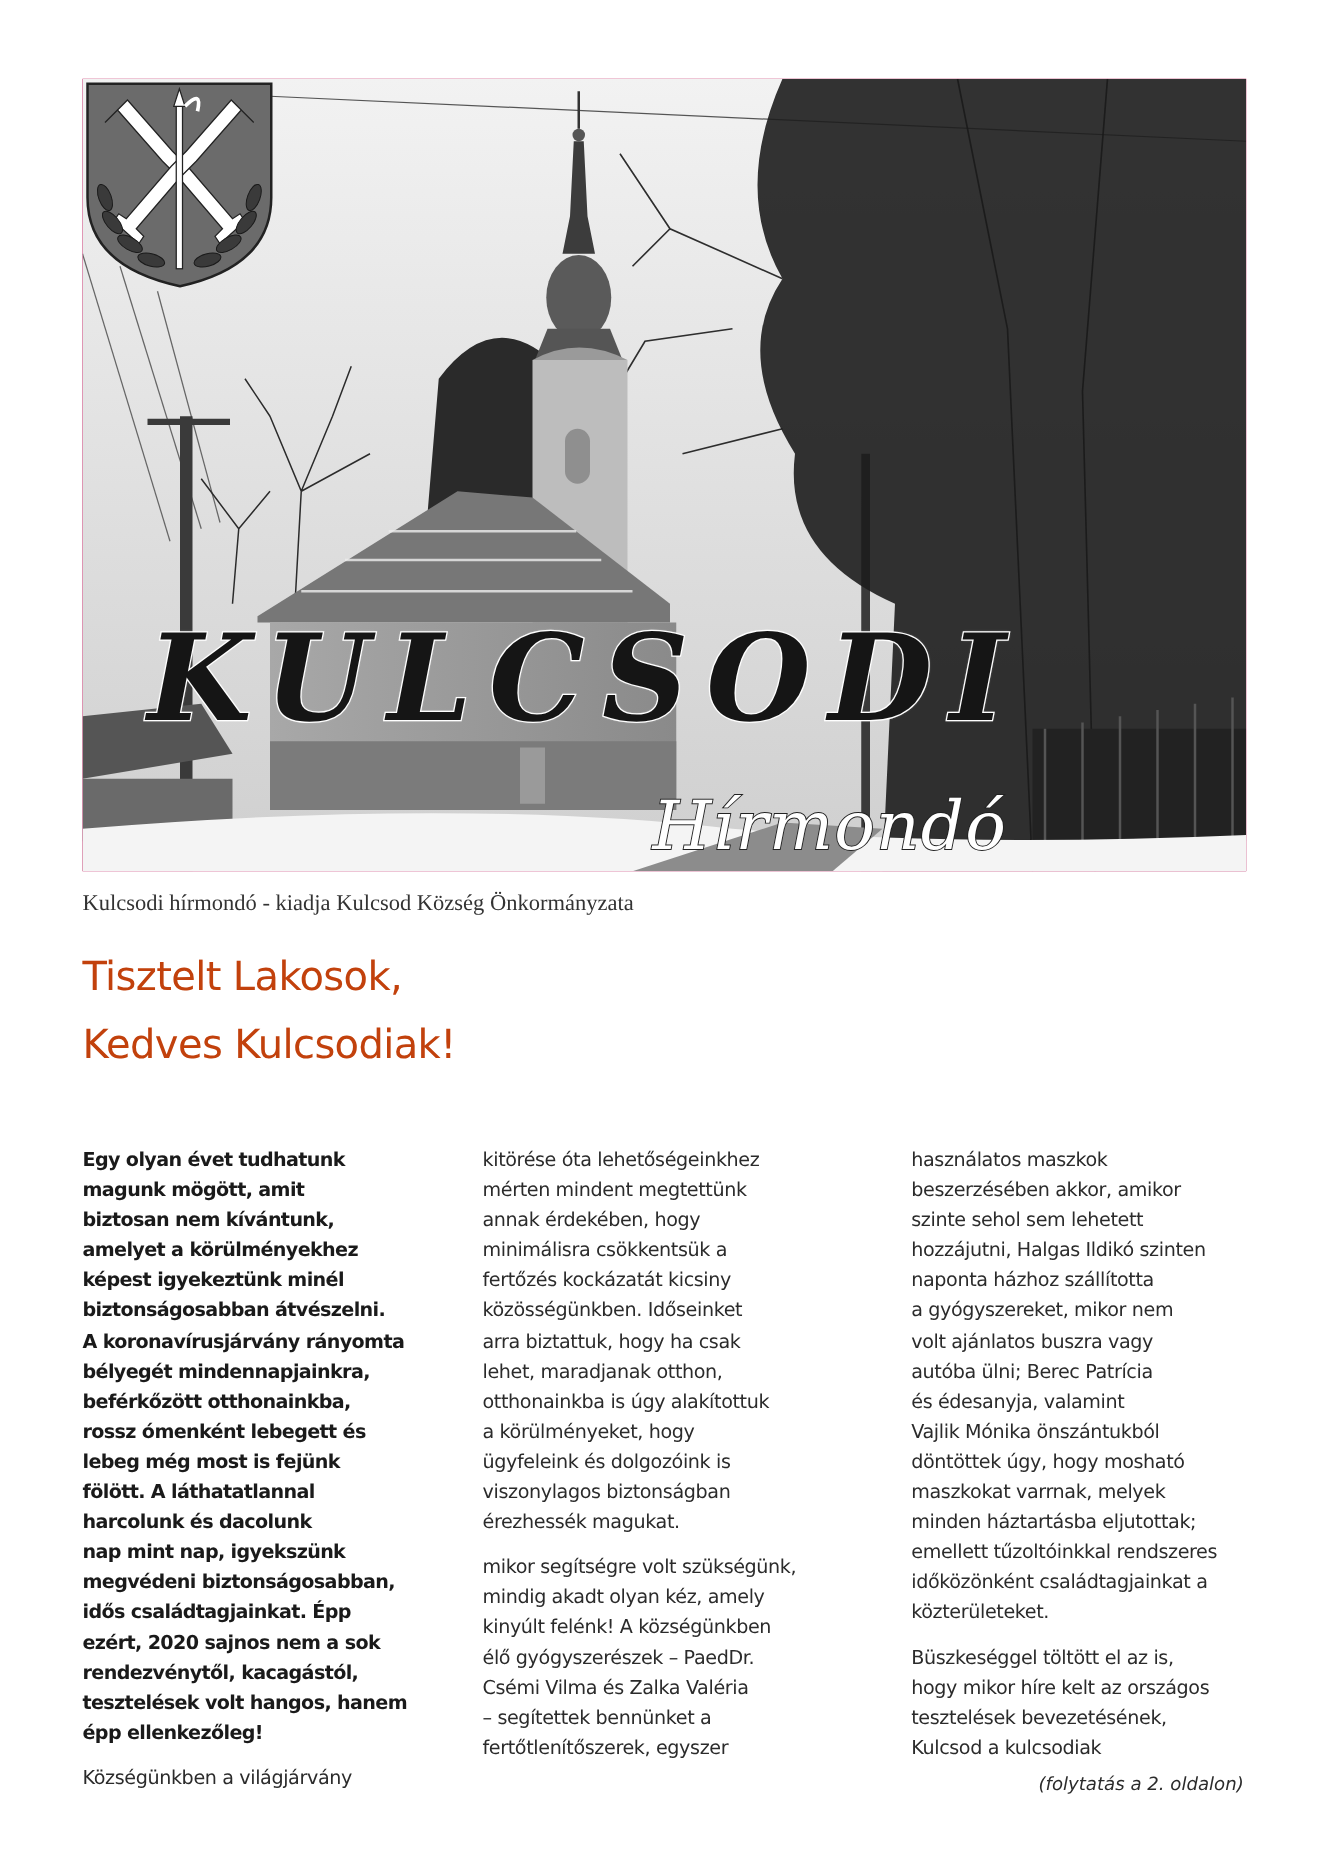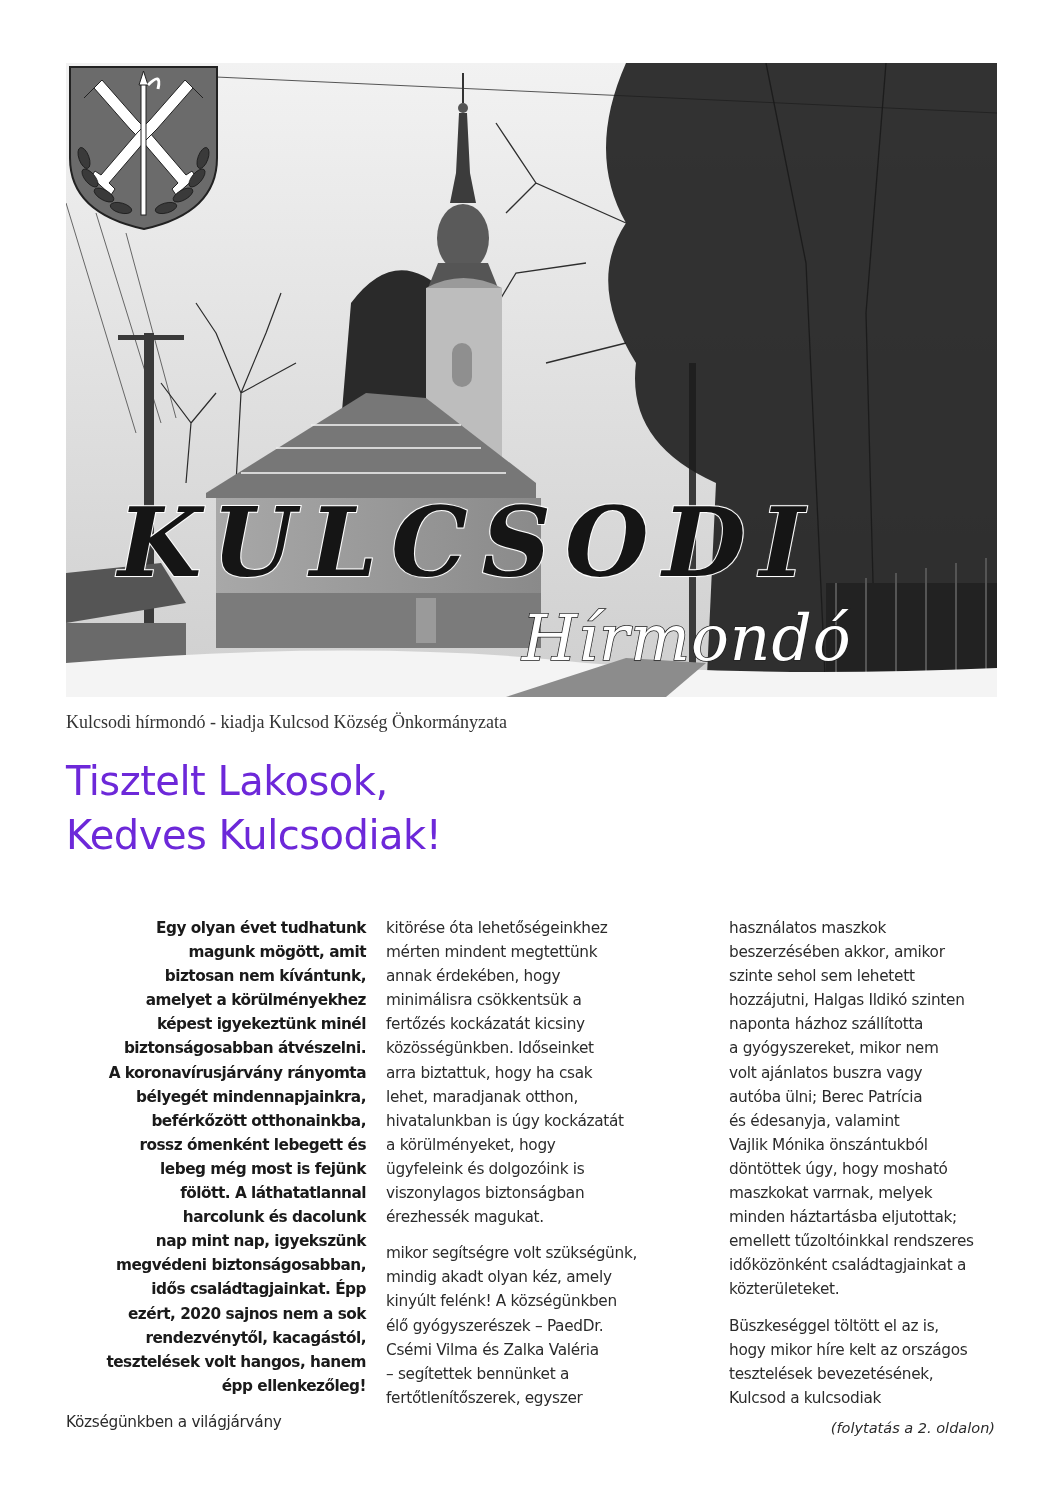--- a/index.html
+++ b/index.html
@@ -14,46 +14,46 @@
   .crest { position: absolute; left: 0; top: 0; width: 155px; height: 168px; }
 
   .title-blackletter {
     position: absolute; left: 52px; top: 432px; width: 760px;
     font-family: "DejaVu Serif", serif; font-weight: bold; font-size: 96px;
     letter-spacing: 14px; color: #151515;
     -webkit-text-stroke: 2px #ffffff; paint-order: stroke fill;
     text-shadow: 0 0 2px #fff; font-style: italic; line-height: 1;
   }
   .title-script {
-    position: absolute; left: 456px; top: 544px;
-    font-family: "DejaVu Serif", serif; font-style: italic; font-size: 63px;
+    position: absolute; left: 456px; top: 571px;
+    font-family: "DejaVu Serif", serif; font-style: italic; font-size: 54px;
     color: #ffffff; -webkit-text-stroke: 1.5px #222; paint-order: stroke fill;
     line-height: 1; letter-spacing: 1px;
   }
 
   .publisher-line {
     position: absolute; left: 66px; top: 712px;
     font-family: "Liberation Serif", serif; font-size: 18px; color: #333;
   }
 
   .headline {
     position: absolute; left: 66px; top: 754px; margin: 0;
     font-family: "DejaVu Sans", sans-serif; font-weight: normal;
-    font-size: 40px; line-height: 54px; color: #6d28d9; letter-spacing: -0.5px;
+    font-size: 32px; line-height: 54px; color: #c2410c; letter-spacing: -0.5px;
   }
 
   .col {
     position: absolute; top: 916px; width: 300px;
     font-family: "DejaVu Sans", sans-serif; font-size: 15.3px; line-height: 24.1px;
     color: #2b2b2b; letter-spacing: -0.3px;
   }
   .col p { margin: 0 0 12px 0; }
   .col .line { display: block; white-space: nowrap; }
   .col-1 { left: 66px; }
-  .col-1 .lead { font-weight: bold; color: #1a1a1a; letter-spacing: -0.5px; text-align: right; }
+  .col-1 .lead { font-weight: bold; color: #1a1a1a; letter-spacing: -0.5px; }
   .col-2 { left: 386px; }
   .col-3 { left: 729px; }
 
   .continued {
     position: absolute; right: 66px; top: 1420px;
     font-family: "DejaVu Sans", sans-serif; font-style: italic; font-size: 14.5px;
     color: #2b2b2b;
   }
 </style>
 </head>
@@ -200,21 +200,21 @@
 <div class="col col-2">
   <p>
     <span class="line">kitörése óta lehetőségeinkhez</span>
     <span class="line">mérten mindent megtettünk</span>
     <span class="line">annak érdekében, hogy</span>
     <span class="line">minimálisra csökkentsük a</span>
     <span class="line">fertőzés kockázatát kicsiny</span>
     <span class="line">közösségünkben. Időseinket</span>
     <span class="line">arra biztattuk, hogy ha csak</span>
     <span class="line">lehet, maradjanak otthon,</span>
-    <span class="line">hivatalunkban is úgy kockázatát</span>
+    <span class="line">otthonainkba is úgy alakítottuk</span>
     <span class="line">a körülményeket, hogy</span>
     <span class="line">ügyfeleink és dolgozóink is</span>
     <span class="line">viszonylagos biztonságban</span>
     <span class="line">érezhessék magukat.</span>
   </p>
   <p>
     <span class="line">mikor segítségre volt szükségünk,</span>
     <span class="line">mindig akadt olyan kéz, amely</span>
     <span class="line">kinyúlt felénk! A községünkben</span>
     <span class="line">élő gyógyszerészek – PaedDr.</span>

